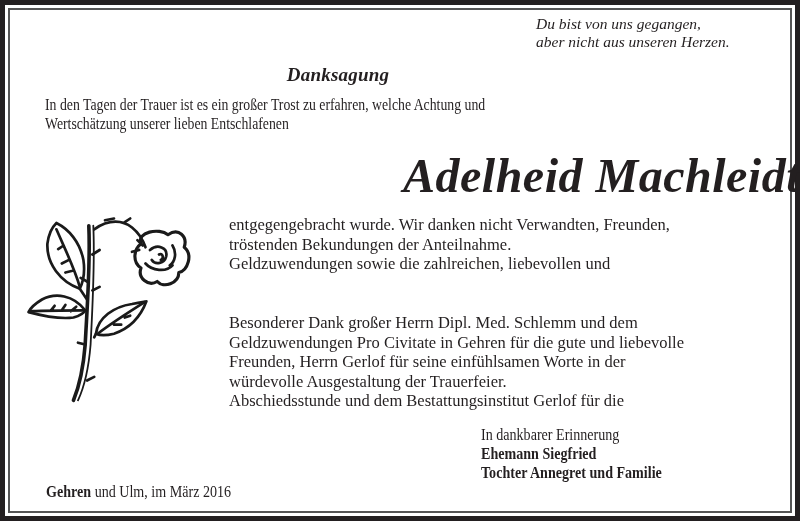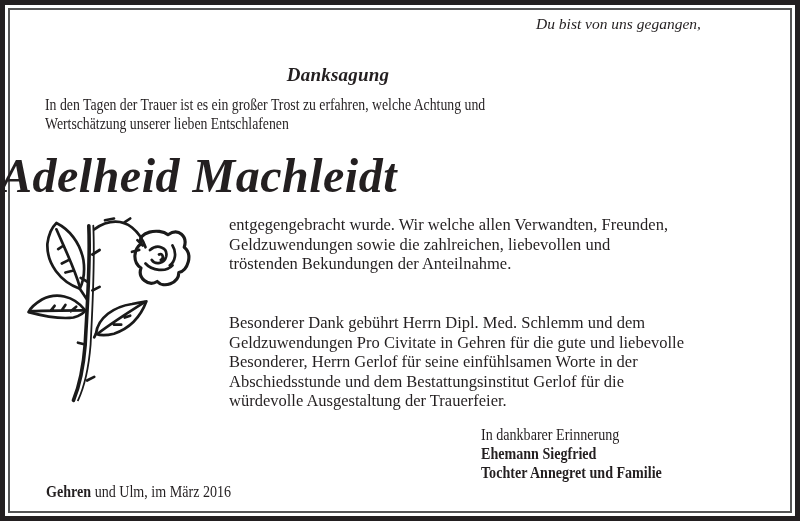--- a/index.html
+++ b/index.html
@@ -28,21 +28,21 @@
     text-align: center; font-weight: bold; font-style: italic;
     font-size: 19px; letter-spacing: 0.2px;
   }
   .intro {
     position: absolute; left: 45px; top: 95px;
     font-size: 16px; line-height: 19px; white-space: nowrap;
     transform: scaleX(0.86); transform-origin: left top;
   }
   .name {
     position: absolute; left: 0; width: 800px; top: 148px;
-    text-align: left; font-weight: bold; font-style: italic;
+    text-align: right; font-weight: bold; font-style: italic;
     font-size: 48px; letter-spacing: 0.5px; line-height: 56px;
   }
   .para {
     position: absolute; left: 229px;
     font-size: 16.5px; line-height: 19.5px; white-space: nowrap;
   }
   .p1 { top: 215px; }
   .p2 { top: 313px; }
   .rose {
     position: absolute; left: 24px; top: 206px; width: 180px; height: 205px;
@@ -62,20 +62,21 @@
 </style>
 </head>
 <body>
 
 <div class="frame">
   <div class="inner"></div>
 </div>
 
 <div class="motto">
   <div>Du bist von uns gegangen,</div>
+  <div>aber nicht aus unseren Herzen.</div>
 </div>
 
 <div class="title">Danksagung</div>
 
 <div class="intro">
   <div>In den Tagen der Trauer ist es ein großer Trost zu erfahren, welche Achtung und</div>
   <div>Wertschätzung unserer lieben Entschlafenen</div>
 </div>
 
 <div class="name">Adelheid Machleidt</div>
@@ -100,31 +101,31 @@
 
   <path d="M68 112 C55 95 35 92 20 100 C10 106 6 112 5 114 C20 118 40 122 55 120 C62 118 66 116 68 112 Z" stroke-width="3"></path>
   <path d="M8 113 C28 112 48 112 66 112 M30 112 l4 -5 M42 112 l4 -6 M52 113 l6 -5"></path>
 
   <path d="M80 138 C82 120 100 108 120 105 C130 103 135 102 136 102 C130 118 118 132 100 138 C92 140 84 140 80 138 Z" stroke-width="3"></path>
   <path d="M82 138 C95 128 115 115 134 103 M100 128 l8 0 M112 120 l6 -2"></path>
   <path d="M78 142 L80 138"></path>
 </svg>
 
 <div class="para p1">
-  <div>entgegengebracht wurde. Wir welche allen Verwandten, Freunden,</div>
+  <div>entgegengebracht wurde. Wir danken nicht Verwandten, Freunden,</div>
+  <div>tröstenden Bekundungen der Anteilnahme.</div>
   <div>Geldzuwendungen sowie die zahlreichen, liebevollen und</div>
-  <div>tröstenden Bekundungen der Anteilnahme.</div>
 </div>
 
 <div class="para p2">
-  <div>Besonderer Dank gebührt Herrn Dipl. Med. Schlemm und dem</div>
+  <div>Besonderer Dank großer Herrn Dipl. Med. Schlemm und dem</div>
   <div>Geldzuwendungen Pro Civitate in Gehren für die gute und liebevolle</div>
-  <div>Besonderer, Herrn Gerlof für seine einfühlsamen Worte in der</div>
+  <div>Freunden, Herrn Gerlof für seine einfühlsamen Worte in der</div>
+  <div>würdevolle Ausgestaltung der Trauerfeier.</div>
   <div>Abschiedsstunde und dem Bestattungsinstitut Gerlof für die</div>
-  <div>würdevolle Ausgestaltung der Trauerfeier.</div>
 </div>
 
 <div class="closing">
   <div>In dankbarer Erinnerung</div>
   <div class="b">Ehemann Siegfried</div>
   <div class="b">Tochter Annegret und Familie</div>
 </div>
 
 <div class="place"><span class="b">Gehren</span><span> und Ulm, im März 2016</span></div>
 

